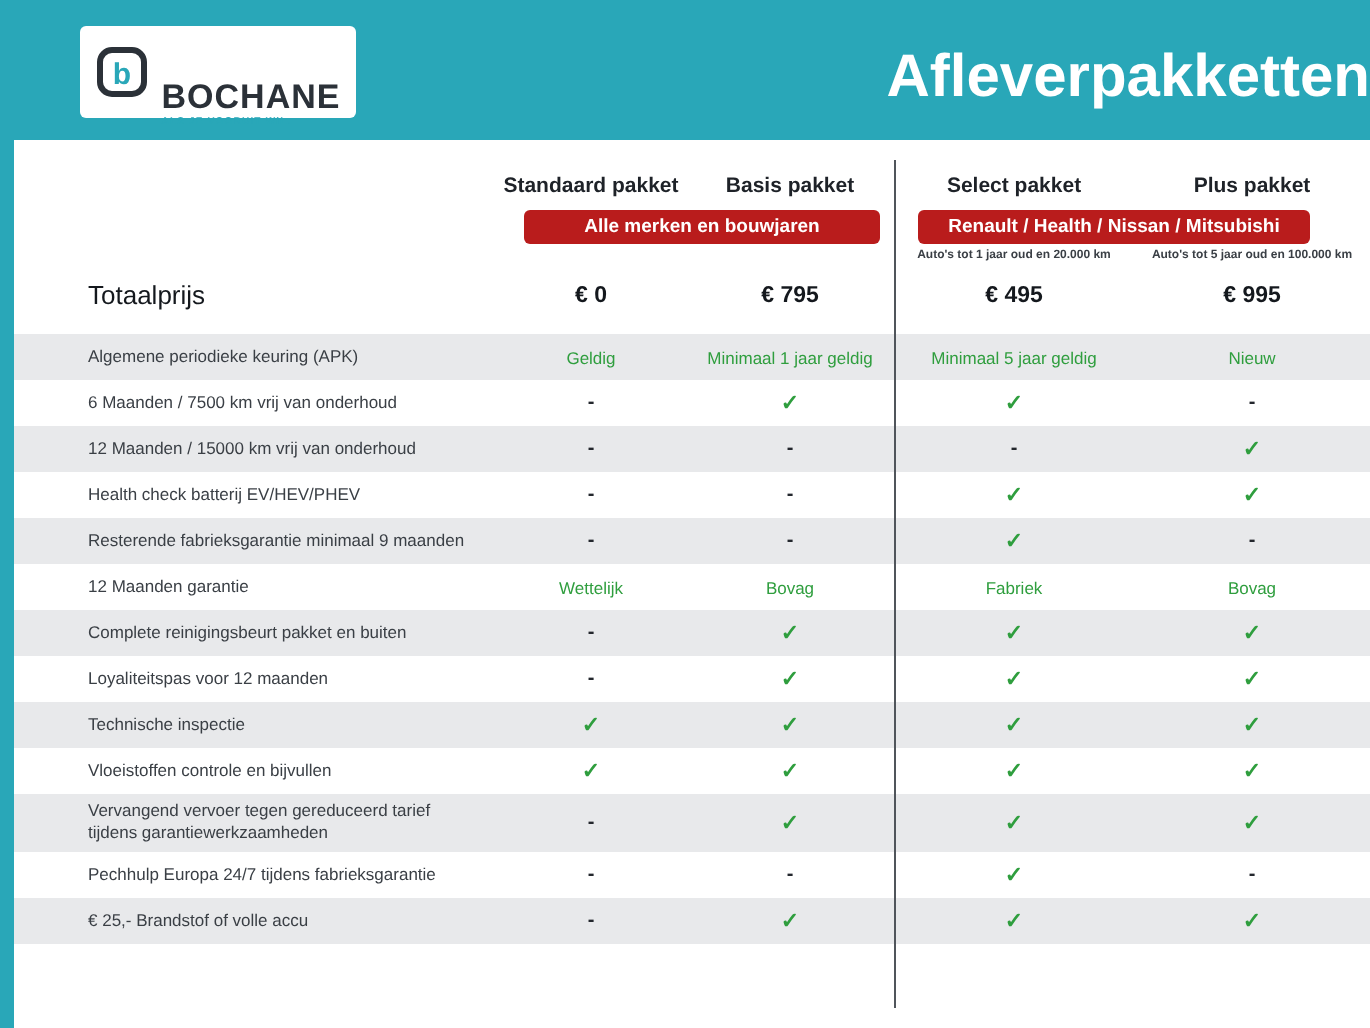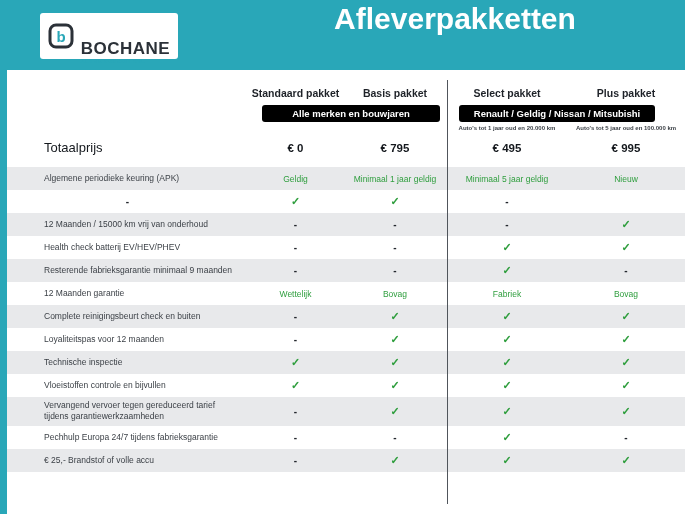--- a/index.html
+++ b/index.html
@@ -22,35 +22,35 @@
   .logo-box {
     position: absolute; left: 40px; top: 13px;
     width: 138px; height: 46px; background: #ffffff; border-radius: 3px;
     display: flex; align-items: center; justify-content: center; gap: 7px;
   }
   .logo-icon svg { display: block; }
   .logo-text { display: flex; flex-direction: column; line-height: 1.1; margin-top: 32px; }
   .brand { font-weight: bold; color: #2b3138; font-size: 17px; letter-spacing: 0.5px; }
   .tagline { font-size: 5px; color: #29a7b8; letter-spacing: 0.6px; font-weight: bold; }
   .header-title {
-    position: absolute; left: 225px; top: 2px; width: 460px;
-    text-align: center; color: #ffffff; font-size: 30px; font-weight: bold;
+    position: absolute; left: 225px; top: 22px; width: 460px;
+    text-align: right; color: #ffffff; font-size: 30px; font-weight: bold;
   }
   
   .grid {
     display: grid;
     grid-template-columns: 241px 95px 104px 120px 118px;
     align-items: center;
   }
   .cell { text-align: center; }
   
   .thead { position: absolute; top: 70px; left: 7px; width: 594px; background: #fff; }
   .col-title { font-weight: bold; font-size: 10.5px; color: #1e2228; padding-top: 17px; text-align: center; }
   .badge {
-    background: #000000; color: #ffffff; font-weight: bold; font-size: 9.5px;
+    background: #b91c1c; color: #ffffff; font-weight: bold; font-size: 9.5px;
     text-align: center; border-radius: 3px; padding: 3px 0; margin-top: 6px;
   }
   .badge-1 { grid-column: 2 / 4; margin-left: 14px; margin-right: 7px; }
   .badge-2 { grid-column: 4 / 6; margin-left: 12px; margin-right: 30px; }
   .subnote { font-size: 6px; font-weight: bold; color: #3a3f45; text-align: center; padding-top: 3px; }
   .subnote-3 { grid-column: 4; }
   .subnote-4 { grid-column: 5; }
   .price-row { margin-top: 9px; }
   .price-label { font-size: 13px; font-weight: normal; color: #14181d; padding-left: 37px; }
   .price-val { font-size: 11.5px; font-weight: bold; color: #14181d; }
@@ -94,21 +94,21 @@
   <div class="grid">
     <div class="cell"></div>
     <div class="cell col-title">Standaard pakket</div>
     <div class="cell col-title">Basis pakket</div>
     <div class="cell col-title">Select pakket</div>
     <div class="cell col-title">Plus pakket</div>
   </div>
   <div class="grid">
     <div class="cell"></div>
     <div class="badge badge-1">Alle merken en bouwjaren</div>
-    <div class="badge badge-2">Renault / Geldig / Nissan / Mitsubishi</div>
+    <div class="badge badge-2">Renault / Health / Nissan / Mitsubishi</div>
   </div>
   <div class="grid">
     <div class="cell"></div>
     <div class="subnote subnote-3">Auto's tot 1 jaar oud en 20.000 km</div>
     <div class="subnote subnote-4">Auto's tot 5 jaar oud en 100.000 km</div>
   </div>
   <div class="grid price-row">
     <div class="price-label">Totaalprijs</div>
     <div class="cell price-val">€ 0</div>
     <div class="cell price-val">€ 795</div>
@@ -119,20 +119,21 @@
 
 <div class="rows">
     <div class="grid row row-gray">
       <div class="row-label">Algemene periodieke keuring (APK)</div>
       <div class="cell val-text">Geldig</div>
       <div class="cell val-text">Minimaal 1 jaar geldig</div>
       <div class="cell val-text">Minimaal 5 jaar geldig</div>
       <div class="cell val-text">Nieuw</div>
     </div>
     <div class="grid row row-white">
+      <div class="row-label">6 Maanden / 7500 km vrij van onderhoud</div>
       <div class="cell val-dash">-</div>
       <div class="cell val-check">✓</div>
       <div class="cell val-check">✓</div>
       <div class="cell val-dash">-</div>
     </div>
     <div class="grid row row-gray">
       <div class="row-label">12 Maanden / 15000 km vrij van onderhoud</div>
       <div class="cell val-dash">-</div>
       <div class="cell val-dash">-</div>
       <div class="cell val-dash">-</div>
@@ -153,21 +154,21 @@
       <div class="cell val-dash">-</div>
     </div>
     <div class="grid row row-white">
       <div class="row-label">12 Maanden garantie</div>
       <div class="cell val-text">Wettelijk</div>
       <div class="cell val-text">Bovag</div>
       <div class="cell val-text">Fabriek</div>
       <div class="cell val-text">Bovag</div>
     </div>
     <div class="grid row row-gray">
-      <div class="row-label">Complete reinigingsbeurt check en buiten</div>
+      <div class="row-label">Complete reinigingsbeurt pakket en buiten</div>
       <div class="cell val-dash">-</div>
       <div class="cell val-check">✓</div>
       <div class="cell val-check">✓</div>
       <div class="cell val-check">✓</div>
     </div>
     <div class="grid row row-white">
       <div class="row-label">Loyaliteitspas voor 12 maanden</div>
       <div class="cell val-dash">-</div>
       <div class="cell val-check">✓</div>
       <div class="cell val-check">✓</div>

